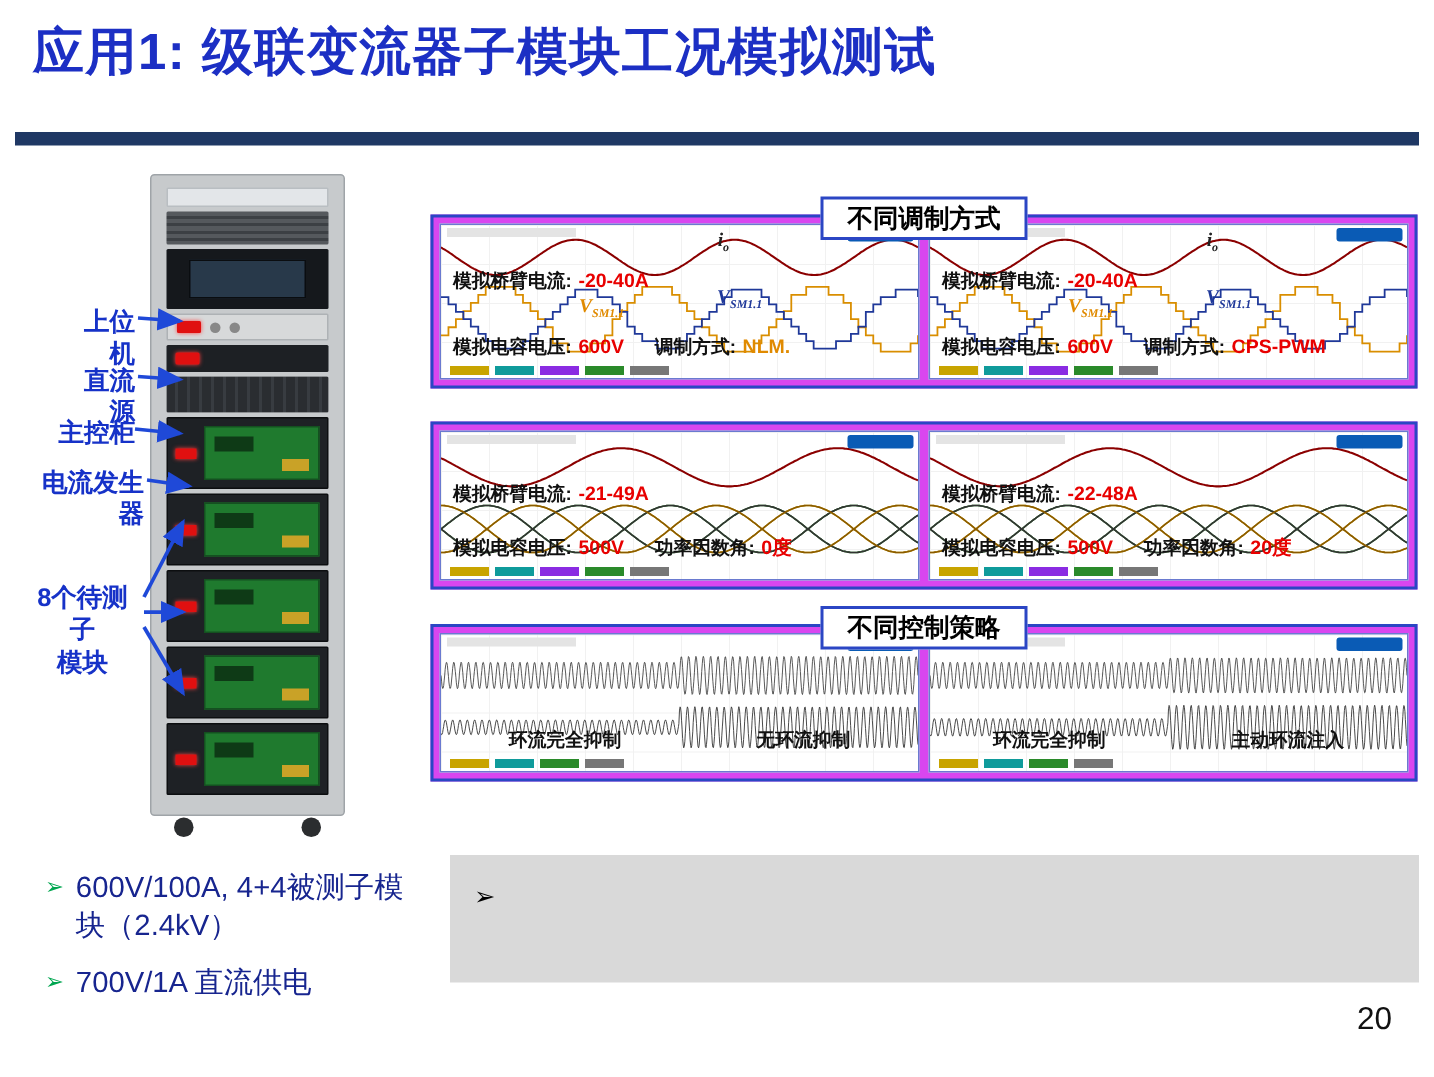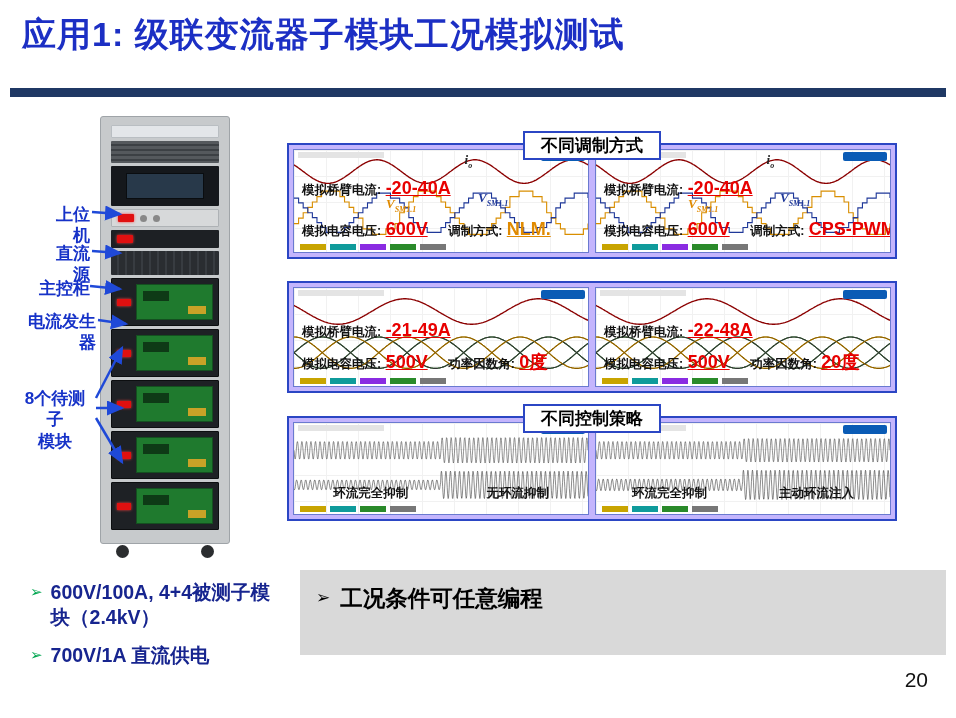--- a/index.html
+++ b/index.html
@@ -35,62 +35,62 @@
   .rack-bottom{flex:1;background:#c7cacc;}
   .caster{position:absolute;bottom:0;width:13px;height:13px;border-radius:50%;background:#2b2d2f;}
   .caster.l{left:16px;} .caster.r{right:16px;}
 
   
   .rack-label{position:absolute;color:#1632c8;font-weight:bold;font-size:17px;text-align:right;line-height:1.25;}
   .rack-label.center{text-align:center;}
   .arrows{position:absolute;left:0;top:0;width:956px;height:718px;pointer-events:none;}
 
   
-  .panel{position:absolute;left:287px;width:610px;border:2px solid #2b46c4;background:#c4b5fd;
+  .panel{position:absolute;left:287px;width:658px;border:2px solid #2b46c4;background:#d946ef;
          padding:4px;box-sizing:border-box;}
   .panel-header{position:absolute;top:-14px;left:50%;transform:translateX(-50%);
                 background:#fff;border:2px solid #2b46c4;padding:1px 16px;font-size:17px;
                 font-weight:bold;color:#000;white-space:nowrap;z-index:5;}
   .scopes{display:flex;gap:6px;height:100%;}
   .scope{flex:1;position:relative;border:1px solid #6a7ad0;box-sizing:border-box;overflow:hidden;
          background-color:#fff;
          background-image:linear-gradient(#f1f1f1 1px,transparent 1px),
                           linear-gradient(90deg,#f1f1f1 1px,transparent 1px);
          background-size:100% 26px,32px 100%;}
   .scope svg{position:absolute;inset:0;width:100%;height:100%;}
   .tek{position:absolute;top:2px;right:3px;width:44px;height:9px;background:#0a5bb5;border-radius:2px;}
   .acq{position:absolute;top:2px;left:4px;width:86px;height:6px;background:#e4e4e4;}
   .strip{position:absolute;bottom:2px;left:6px;display:flex;gap:4px;}
   .chip{width:26px;height:6px;}
   .c1{background:#c8a400}.c2{background:#0f9b9b}.c3{background:#8a2be2}.c4{background:#2a8a2a}.c5{background:#777}
 
   .ann{position:absolute;white-space:nowrap;}
   .ann .lbl{color:#111;font-weight:bold;font-size:12.5px;}
-  .ann .val{font-weight:bold;font-size:18px;text-decoration:underline;}
+  .ann .val{font-weight:bold;font-size:13px;}
   .red{color:#e80000}.orangec{color:#e08a00}
   .gap{margin-left:16px;}
   .current{top:28px;left:8px;}
   .current2{top:32px;left:8px;}
   .annbottom{bottom:12px;left:8px;}
   .io-label{position:absolute;top:2px;left:58%;font-family:"Liberation Serif",serif;
             font-style:italic;font-weight:bold;font-size:13px;color:#222;}
   .io-label sub,.vlab sub{font-size:8px;}
   .vlab{position:absolute;font-family:"Liberation Serif",serif;font-style:italic;
         font-weight:bold;font-size:13px;}
   .v-orange{top:46px;left:92px;color:#e08a00;}
   .v-navy{top:40px;left:184px;color:#1f3899;}
   .ctrl-tags{position:absolute;bottom:12px;left:0;right:0;display:flex;
              justify-content:space-around;font-weight:bold;font-size:12.5px;color:#111;}
 
   
   .bullets{position:absolute;left:30px;top:580px;width:252px;}
   .bullet-item{display:flex;gap:8px;margin-bottom:12px;}
   .bmark{color:#00a650;font-size:15px;line-height:1.6;flex:none;}
   .bmark.black{color:#000;}
-  .btext{color:#17258f;font-weight:bold;font-size:19.5px;line-height:1.3;}
+  .btext{color:#17258f;font-weight:normal;font-size:19.5px;line-height:1.3;}
   .note-box{position:absolute;left:300px;top:570px;width:646px;min-height:85px;background:#d9d9d9;
             display:flex;gap:10px;padding:13px 16px;box-sizing:border-box;}
   .note-box .bmark{font-size:17px;line-height:1.8;}
   .note-text{font-size:22.5px;font-weight:bold;color:#000;line-height:1.45;}
   .seg.red{color:#e00000;}
   .page-num{position:absolute;right:28px;top:668px;font-size:21px;color:#111;}
 </style>
 </head>
 <body>
 
@@ -347,21 +347,18 @@
     </div>
     <div class="bullet-item">
       <span class="bmark">➢</span>
       <span class="btext">700V/1A 直流供电</span>
     </div>
   </div>
 
   <div class="note-box">
     <span class="bmark black">➢</span>
     <div class="note-text">
-      <div>
-        <span class="seg">工况条件可任意编程</span>
-      </div>
     </div>
   </div>
 
   <div class="page-num">20</div>
 
 </div>
 
 </body></html>

